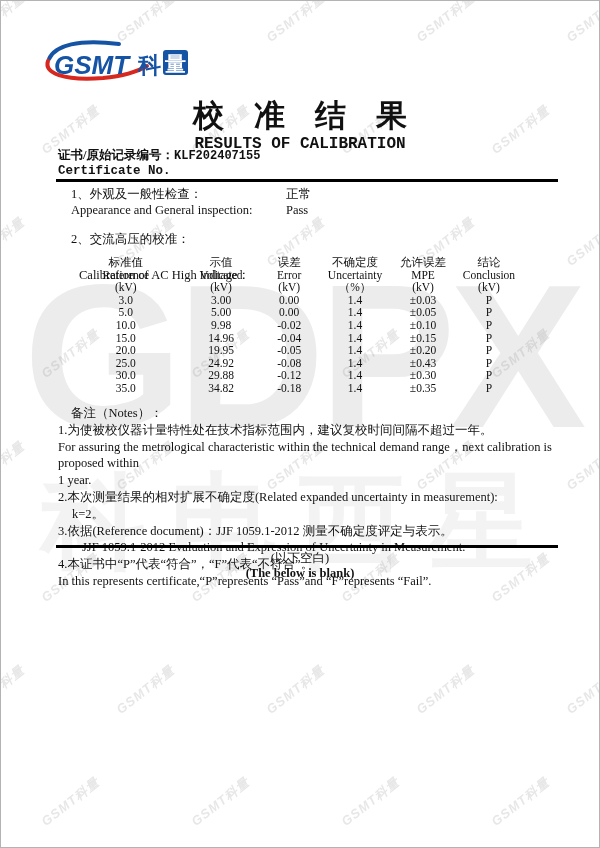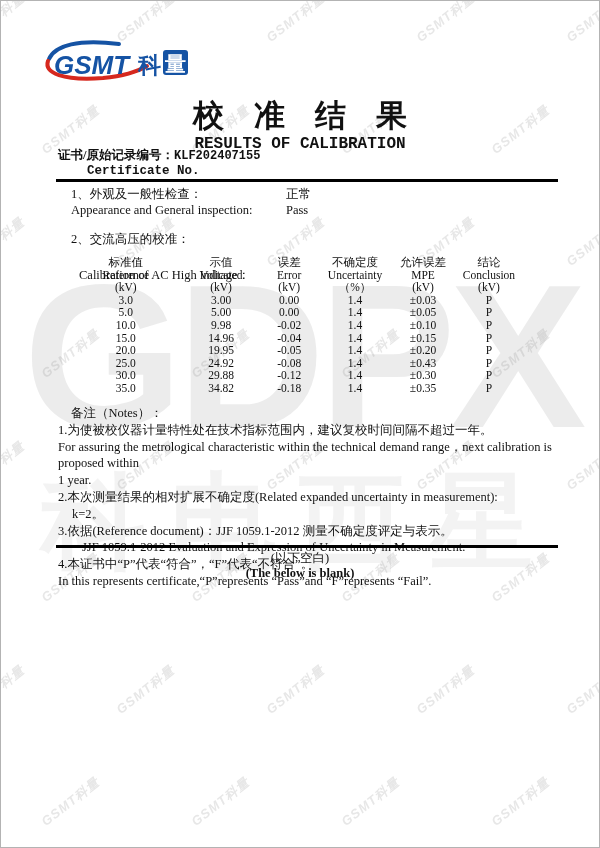--- a/index.html
+++ b/index.html
@@ -42,21 +42,21 @@
   .title-en {
     top:134px; left:0; width:100%; text-align:center;
     font-family:"Liberation Mono","DejaVu Sans Mono",monospace;
     font-size:16px; font-weight:bold; letter-spacing:0px;
   }
 
   
   .cert-block { top:147px; left:57px; line-height:15px; }
   .cert-line1 { font-size:12.5px; font-weight:bold; }
   .cert-line1 .cert-no { font-family:"Liberation Mono","DejaVu Sans Mono",monospace; font-size:12px; }
-  .cert-line2 { font-family:"Liberation Mono","DejaVu Sans Mono",monospace; font-size:12.5px; font-weight:bold;margin-left:29px; }
+  .cert-line2 { font-family:"Liberation Mono","DejaVu Sans Mono",monospace; font-size:12.5px; font-weight:bold; }
 
   
   .pageno-block { top:148px; right:44px; display:flex; gap:14px; text-align:center; }
   .pageno-col { display:flex; flex-direction:column; line-height:15px; font-size:12.5px; }
   .pageno-col .en { font-family:"Liberation Mono","DejaVu Sans Mono",monospace; font-weight:bold; font-size:12px; }
 
   .rule { height:2.5px; background:#000; }
   .rule1 { top:178px; left:55px; width:502px; }
   .rule2 { top:544px; left:55px; width:502px; }
 

